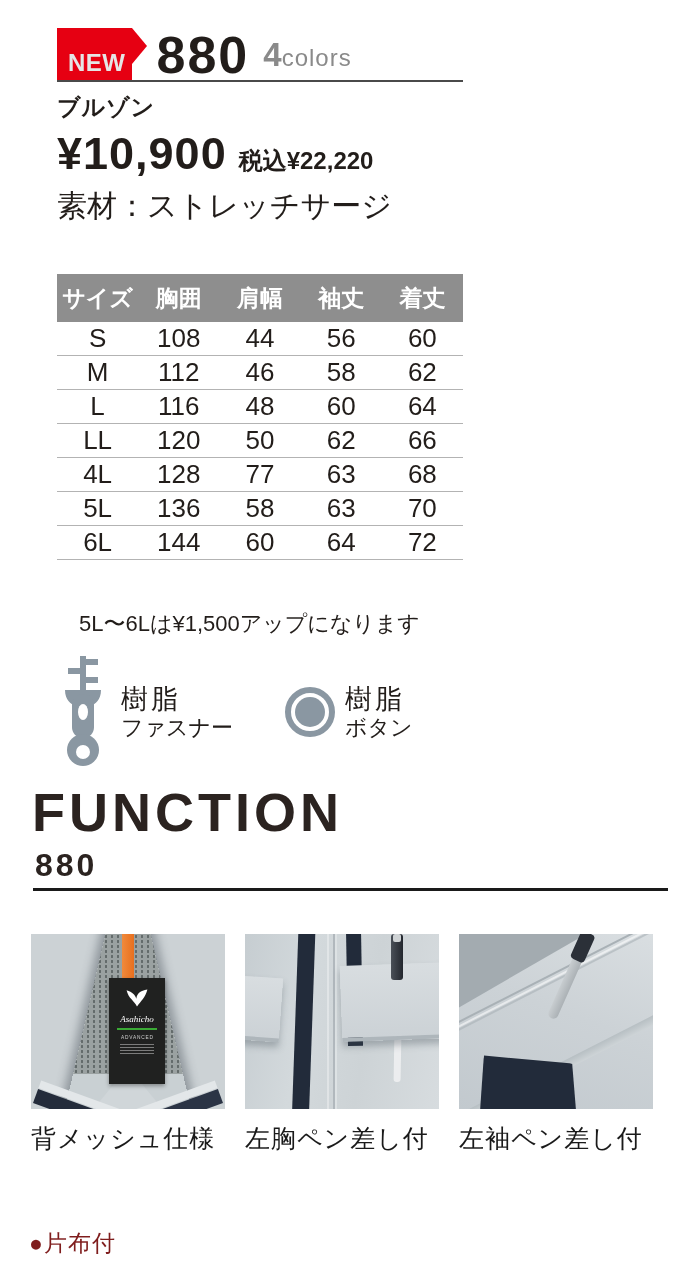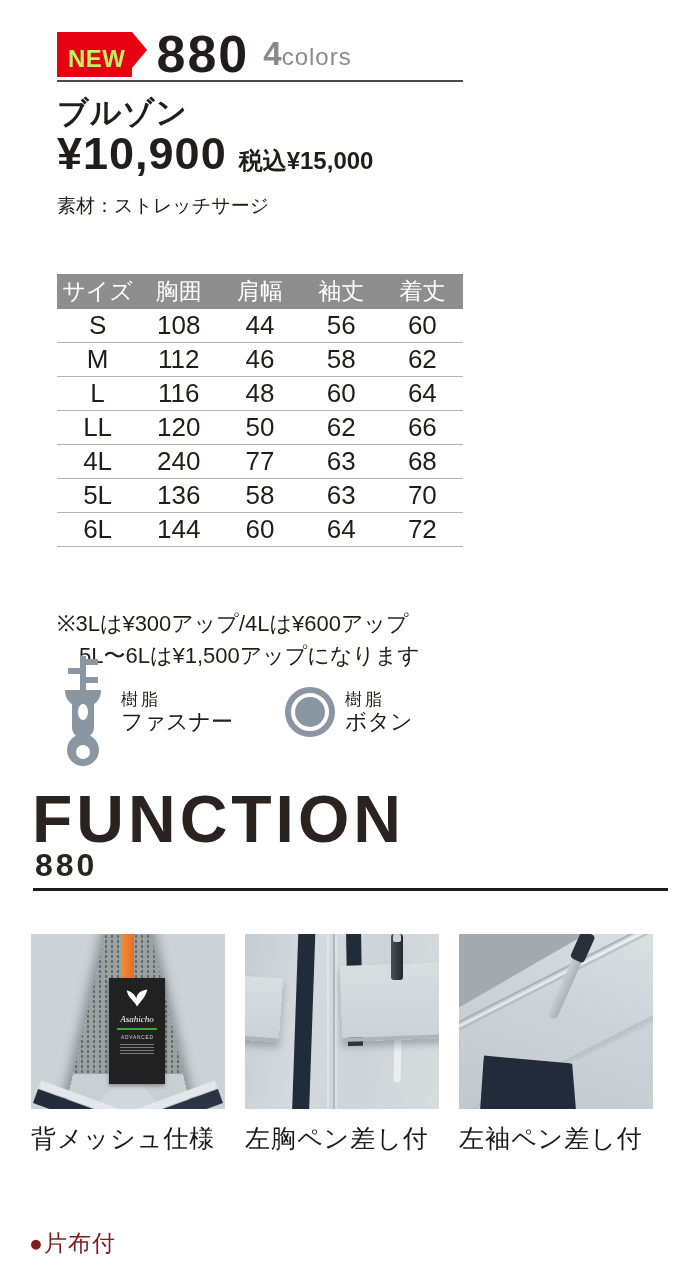--- a/index.html
+++ b/index.html
@@ -8,67 +8,67 @@
     background:#ffffff;
     font-family:"Liberation Sans", sans-serif;
     color:#221d1a;
     -webkit-font-smoothing:antialiased;
   }
   .page { position:relative; width:695px; height:1286px; overflow:hidden; background:#fff; }
 
   
   .header-row { position:absolute; top:28px; left:57px; display:flex; align-items:center; }
   .new-badge {
-    position:relative; background:#e60012; color:#bef264; font-weight:bold;
-    font-size:24px; height:37px; line-height:37px; padding:8px 6px 0 11px; letter-spacing:.5px;
+    position:relative; background:#e60012; color:#e5e5e5; font-weight:bold;
+    font-size:24px; height:37px; line-height:37px; padding:16px 6px 0 11px; letter-spacing:.5px;
   }
   .new-badge::after {
     content:""; position:absolute; left:100%; top:0;
     border-top:18.5px solid transparent; border-bottom:18.5px solid transparent;
     border-left:15px solid #e60012;
   }
   .product-number { margin-left:25px; font-size:52px; font-weight:bold; letter-spacing:2px; line-height:1; color:#221d1a; }
   .colors-group { margin-left:14px; color:#8a8a8a; display:flex; align-items:baseline; }
   .colors-count { font-size:33px; font-weight:bold; }
   .colors-label { font-size:24px; letter-spacing:1px; }
   .rule-1 { position:absolute; top:80px; left:57px; width:406px; border:none; border-top:2px solid #4a4a4a; margin:0; }
 
-  .product-name { position:absolute; top:92px; left:57px; font-size:31px; font-weight:bold; letter-spacing:1px; }
+  .product-name { position:absolute; top:92px; left:57px; font-size:23px; font-weight:bold; letter-spacing:1px; }
   .price-row { position:absolute; top:128px; left:57px; display:flex; align-items:baseline; }
   .price-main { font-size:45px; font-weight:bold; letter-spacing:1px; }
   .price-tax { font-size:24px; font-weight:bold; margin-left:12px; }
-  .material { position:absolute; top:188px; left:57px; font-size:19px; line-height:36px; }
+  .material { position:absolute; top:188px; left:57px; font-size:30px; line-height:36px; }
   .material .line2 { margin-left:69px; }
 
   
   .size-table { position:absolute; top:274px; left:57px; width:406px; border-collapse:collapse; table-layout:fixed; }
   .size-table th {
-    background:#8e8e8e; color:#fff; font-size:23px; font-weight:normal;
-    height:35px; text-align:center; padding:0;
+    background:#8e8e8e; color:#fff; font-size:23px; font-weight:bold;
+    height:48px; text-align:center; padding:0;
   }
   .size-table td {
     font-size:26px; height:33px; text-align:center; padding:0;
     border-bottom:1px solid #b3b3b3; color:#221d1a;
   }
   .table-note { position:absolute; top:608px; left:57px; font-size:22px; line-height:32px; }
   .table-note .line2 { padding-left:22px; }
 
   
   .features { position:absolute; top:656px; left:55px; display:flex; align-items:center; }
   .feature { display:flex; align-items:center; }
   .feature-label { margin-left:10px; line-height:1.15; }
-  .feature-label .fl1 { font-size:17px; letter-spacing:3px; }
+  .feature-label .fl1 { font-size:27px; letter-spacing:3px; }
   .feature-label .fl2 { font-size:22px; }
   .zip-svg { display:block; width:56px; height:112px; }
   .feature-button { margin-left:52px; }
   .button-icon { position:relative; width:50px; height:50px; border-radius:50%; border:6px solid #8a97a2; box-sizing:border-box; background:#fff; }
   .button-icon::after { content:""; position:absolute; inset:4px; border-radius:50%; background:#8a97a2; }
 
   
-  .function-title { position:absolute; top:783px; left:32px; font-size:66px; font-weight:bold; letter-spacing:4px; color:#2b2320; line-height:1.1; }
+  .function-title { position:absolute; top:783px; left:32px; font-size:54px; font-weight:bold; letter-spacing:4px; color:#2b2320; line-height:1.1; }
   .function-number { position:absolute; top:847px; left:35px; font-size:32px; font-weight:bold; letter-spacing:3px; color:#2b2320; }
   .rule-2 { position:absolute; top:888px; left:33px; width:635px; border:none; border-top:3px solid #1a1a1a; margin:0; }
 
   
   .photos-row { position:absolute; top:934px; left:31px; display:flex; gap:20px; }
   .photo-col { width:194px; }
   .photo { position:relative; width:194px; height:175px; overflow:hidden; background:#cfd5d8; }
   .caption { margin-top:13px; font-size:25px; color:#1a1a1a; letter-spacing:1px; white-space:nowrap; }
 
   
@@ -147,21 +147,21 @@
       <span class="colors-count">4</span>
       <span class="colors-label">colors</span>
     </div>
   </div>
   <hr class="rule-1">
 
   <div class="product-name">ブルゾン</div>
 
   <div class="price-row">
     <span class="price-main">¥10,900</span>
-    <span class="price-tax">税込¥15,000</span>
+    <span class="price-tax">税込¥22,220</span>
   </div>
 
   <div class="material">
     <div class="line1">素材：ストレッチサージ</div>
   </div>
 
   <table class="size-table">
     <thead>
       <tr>
         <th>サイズ</th>
@@ -195,21 +195,21 @@
       </tr>
       <tr>
         <td>LL</td>
         <td>120</td>
         <td>50</td>
         <td>62</td>
         <td>66</td>
       </tr>
       <tr>
         <td>4L</td>
-        <td>240</td>
+        <td>128</td>
         <td>77</td>
         <td>63</td>
         <td>68</td>
       </tr>
       <tr>
         <td>5L</td>
         <td>136</td>
         <td>58</td>
         <td>63</td>
         <td>70</td>
@@ -218,21 +218,20 @@
         <td>6L</td>
         <td>144</td>
         <td>60</td>
         <td>64</td>
         <td>72</td>
       </tr>
     </tbody>
   </table>
 
   <div class="table-note">
-    <div class="line1">※3Lは¥300アップ/4Lは¥600アップ</div>
     <div class="line2">5L〜6Lは¥1,500アップになります</div>
   </div>
 
   <div class="features">
     <div class="feature">
       <svg class="zip-svg" viewBox="0 0 56 112" xmlns="http://www.w3.org/2000/svg">
         <g fill="#8a97a2">
           <rect x="25" y="0" width="6" height="34"></rect>
           <rect x="29" y="3" width="14" height="6"></rect>
           <rect x="13" y="12" width="14" height="6"></rect>

